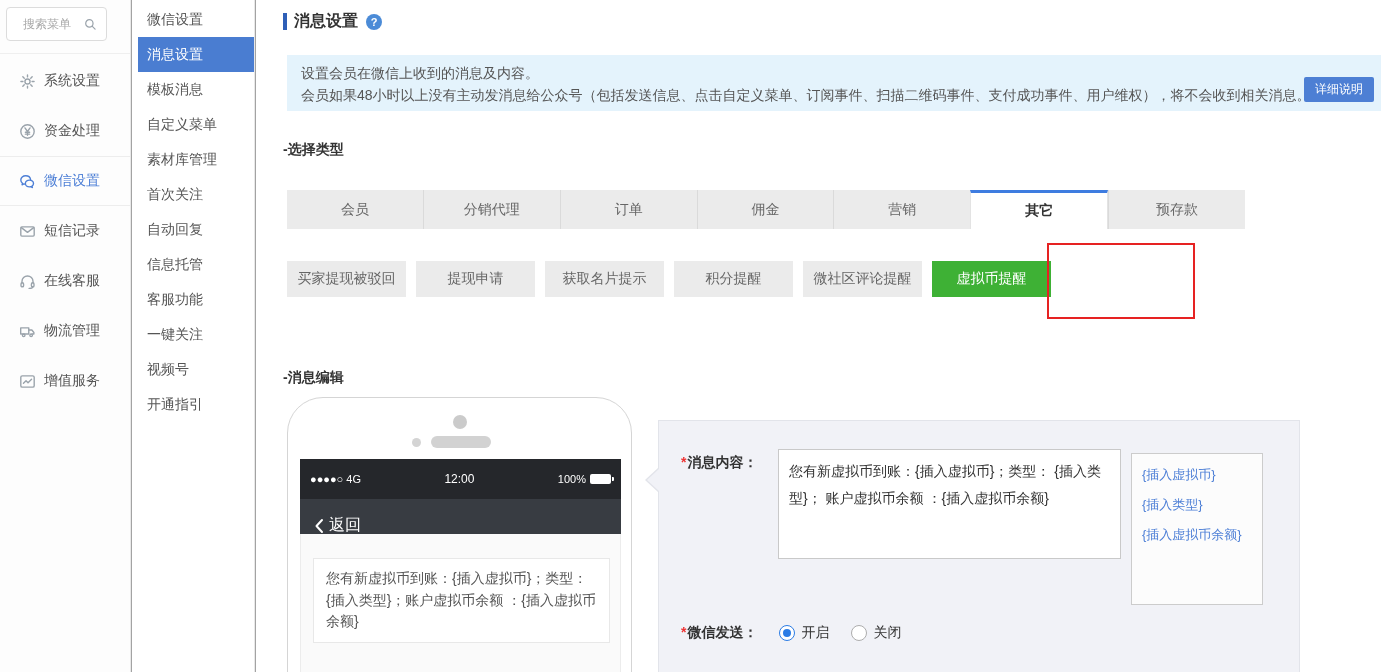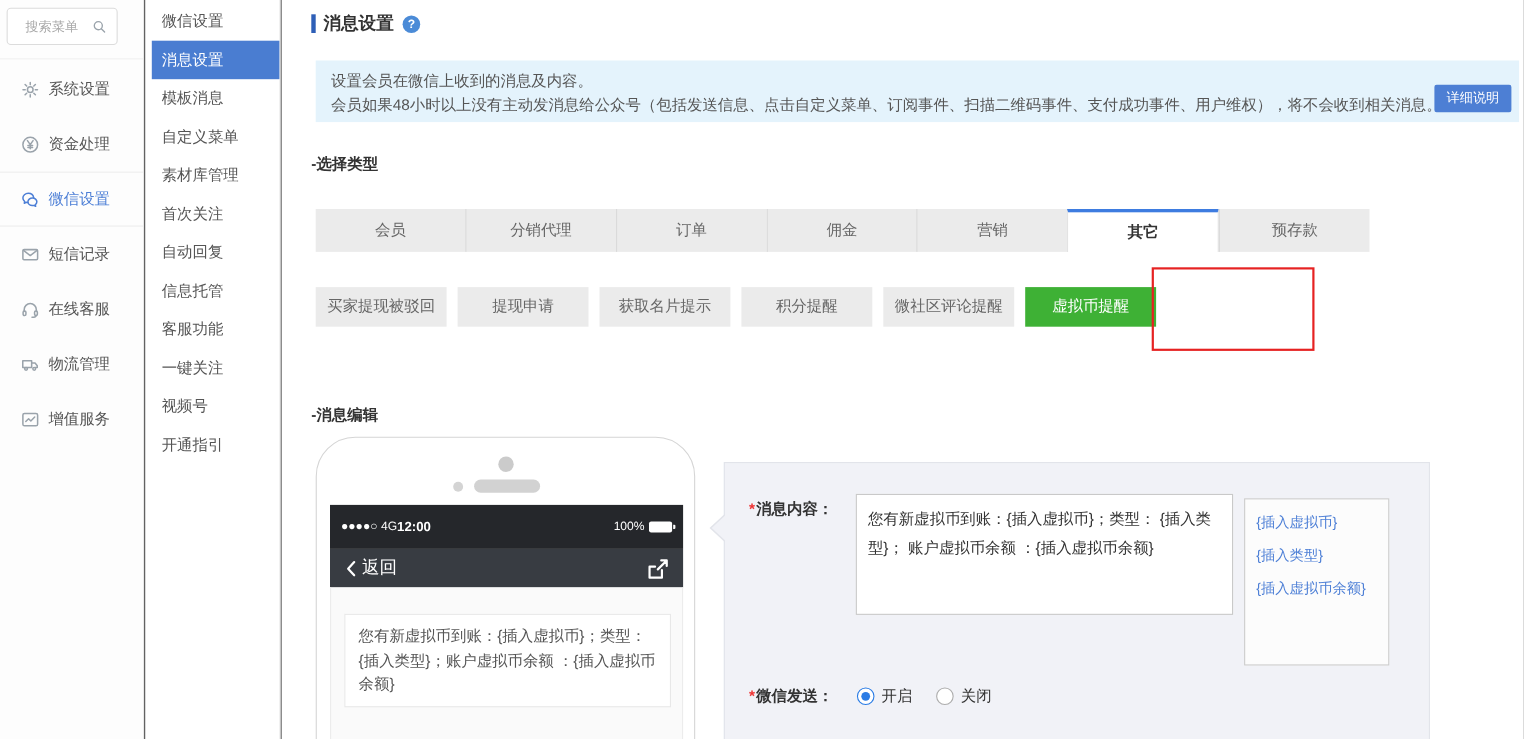--- a/index.html
+++ b/index.html
@@ -1,18 +1,18 @@
 <!DOCTYPE html>
 <html><head>
 <meta charset="utf-8">
 <style>
   * { margin:0; padding:0; box-sizing:border-box; }
   html,body { width:1385px; height:672px; overflow:hidden; background:#fff;
     font-family:"Liberation Sans","DejaVu Sans",sans-serif; }
-  .app { position:relative; width:1385px; height:672px; background:#404040; }
+  .app { position:relative; width:1385px; height:672px; background:#a3a3a3; }
 
   
   .sb1 { position:absolute; left:0; top:0; width:131px; height:672px;
     background:#fdfdfd; border-right:1px solid #e8e8e8; }
   .search-wrap { padding:7px 0 12px 6px; border-bottom:1px solid #efefef; }
   .search-box { width:101px; height:34px; border:1px solid #dcdcdc; border-radius:4px;
     background:#fff; position:relative; }
   .search-box input { width:100%; height:100%; border:none; outline:none; background:transparent;
     font-size:12px; color:#666; padding:0 24px 0 16px; font-family:inherit; }
   .search-box input::placeholder { color:#a9a9a9; }
@@ -73,27 +73,27 @@
   .cam { position:absolute; left:165px; top:17px; width:14px; height:14px;
     border-radius:50%; background:#cbcbcb; }
   .dotSmall { position:absolute; left:124px; top:40px; width:9px; height:9px;
     border-radius:50%; background:#d4d4d4; }
   .speaker { position:absolute; left:143px; top:38px; width:60px; height:12px;
     border-radius:6px; background:#d2d2d2; }
   .screen { position:absolute; left:12px; top:61px; width:321px; height:229px;
     display:flex; flex-direction:column; }
   .statusbar { height:40px; background:#25272b; color:#fff; display:flex;
     align-items:center; padding:0 10px; font-size:11px; }
-  .statusbar .mid { flex:1; font-size:12px; font-weight:bold; }
+  .statusbar .mid { flex:1; text-align:center; font-size:12px; font-weight:normal; }
   .batt { display:inline-block; width:21px; height:10px; background:#fff;
     border-radius:2px; position:relative; margin-left:4px; }
   .batt:after { content:""; position:absolute; right:-3px; top:3px; width:2px; height:4px;
     background:#fff; border-radius:0 1px 1px 0; }
   .navbar { height:35px; background:#383c42; color:#fff; display:flex;
-    align-items:center; padding:16px 12px; font-size:16px; }
+    align-items:flex-start; padding:16px 12px; font-size:16px;flex-direction:column; }
   .navbar svg { fill:none; stroke:#fff; stroke-linecap:round; stroke-linejoin:round; }
   .back { display:flex; align-items:center; gap:3px; cursor:pointer; }
   .share { margin-left:auto; cursor:pointer; display:flex; }
   .screen-content { flex:1; background:#fafafa; border-left:1px solid #ececec;
     border-right:1px solid #ececec; }
   .bubble { margin:24px 0 0 12px; width:297px; min-height:82px; background:#fff;
     border:1px solid #e8e8e8; padding:9px 12px; font-size:14px; color:#555; line-height:1.55; }
 
   
   .panel { position:absolute; left:402px; top:396px; width:642px; height:265px;

